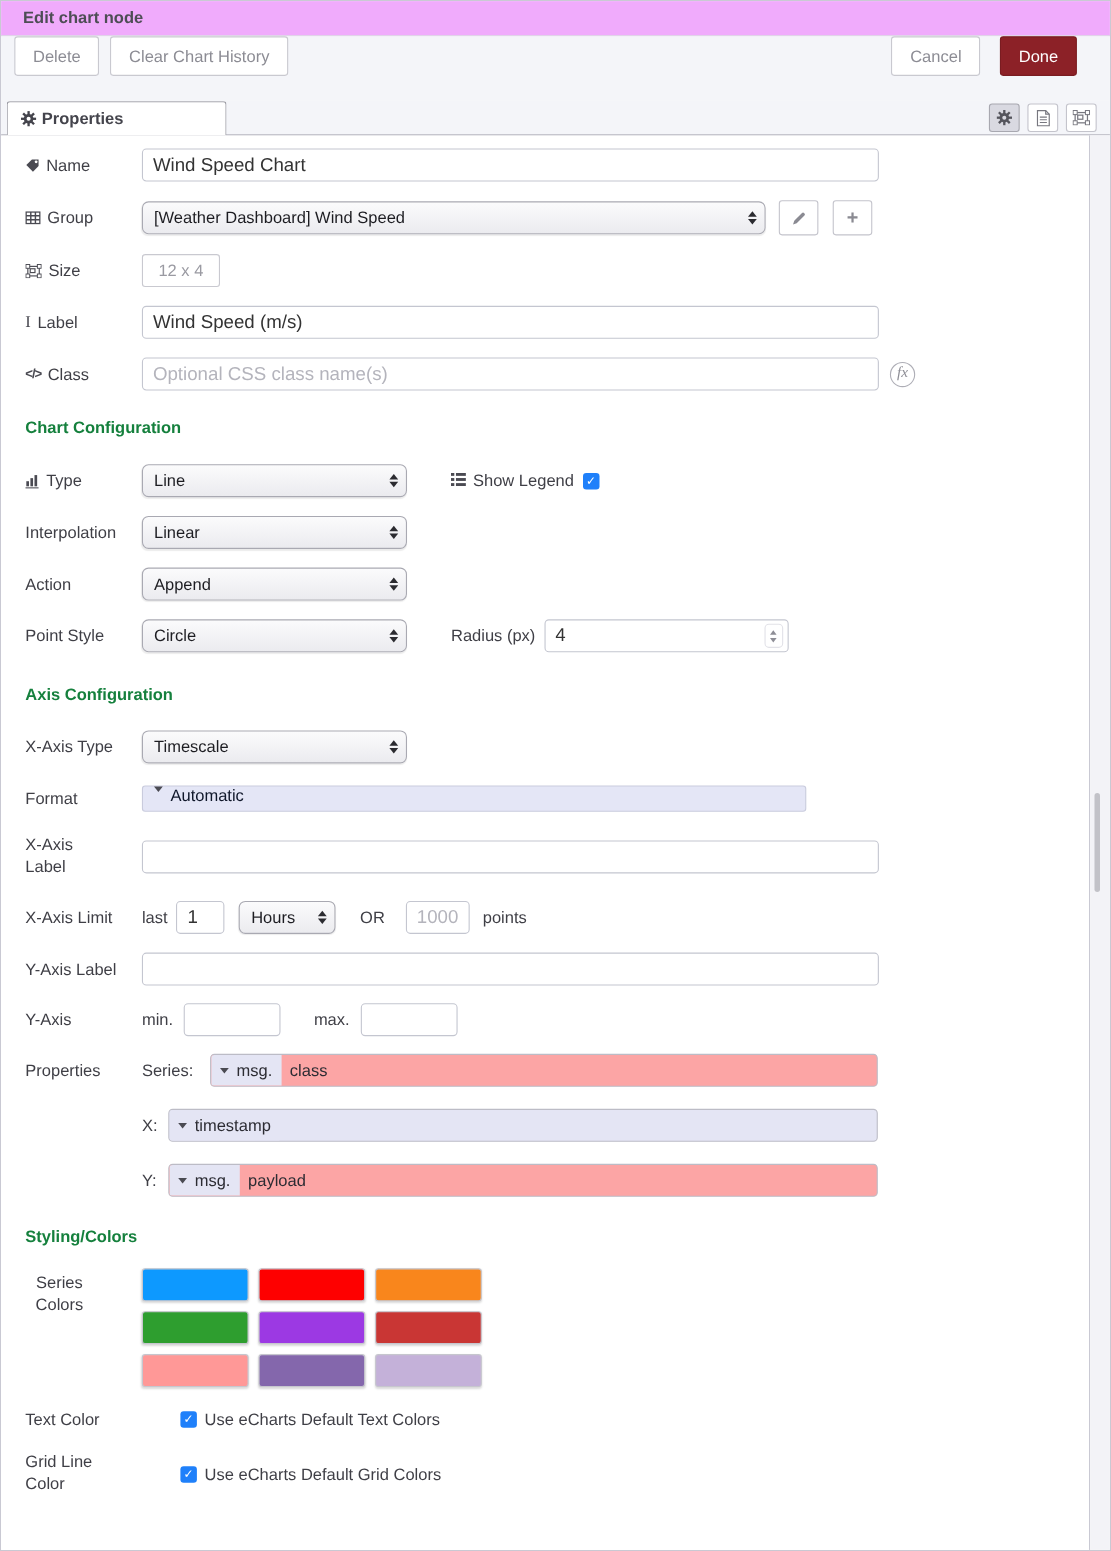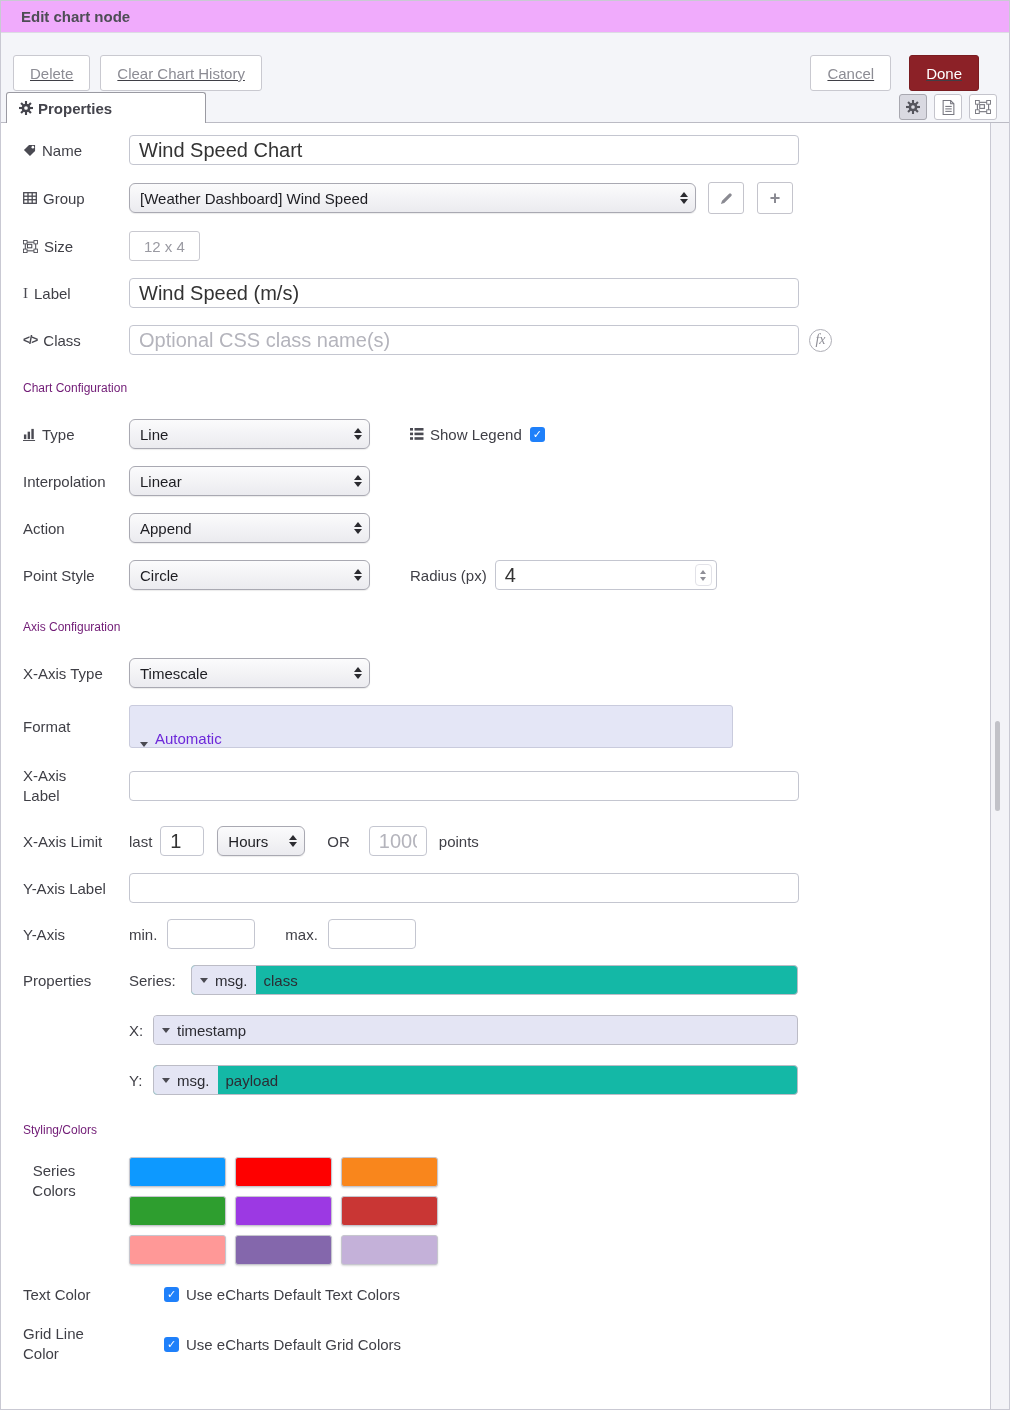--- a/index.html
+++ b/index.html
@@ -7,21 +7,21 @@
   body {
     font-family: "Liberation Sans", "DejaVu Sans", sans-serif;
     font-size: 15px; color:#3f3f46; background:#fff;
   }
   .dialog { width:1010px; height:1410px; border:1px solid #c9c9d3; display:flex; flex-direction:column; background:#fff; }
 
   
   .titlebar { height:32px; background:#f0abfc; border-bottom:1px solid #dcdce4; display:flex; align-items:center; padding:0 20px; flex:0 0 auto;}
   .titlebar .title { font-weight:bold; font-size:15px; color:#4d4d55; }
 
-  .btnbar { height:58px; background:#f4f5f9; display:flex; align-items:flex-end; padding:0 30px 0 12px; flex:0 0 auto;text-decoration:underline;}
+  .btnbar { height:58px; background:#f4f5f9; display:flex; align-items:flex-start; padding:0 30px 0 12px; flex:0 0 auto;}
   .btn { height:36px; padding:0 16px; background:#fff; border:1px solid #c9c9d0; border-radius:3px;
          color:#8c8c94; font-size:15px; display:inline-flex; align-items:center; cursor:pointer; }
   .btn + .btn { margin-left:10px; }
   .btn.primary { background:#8c2127; border-color:#7a1c21; color:#fff; margin-left:18px; }
   .btnbar .spacer { flex:1; }
 
   
   .tabbar { height:32px; background:#f4f5f9; border-bottom:1px solid #bbbbc4; display:flex; align-items:flex-end; padding:0 12px 0 5px; flex:0 0 auto; position:relative;}
   .tab { height:31px; width:200px; background:#fff; border:1px solid #9a9aa2; border-bottom:none; border-radius:3px 3px 0 0;
          display:flex; align-items:center; padding:0 12px; font-weight:bold; color:#44444c; margin-bottom:-1px; }
@@ -37,43 +37,43 @@
   .scroll-track { width:18px; background:#f3f3f7; position:relative; flex:0 0 auto; }
   .scroll-thumb { position:absolute; left:4px; top:598px; width:5px; height:90px; background:#c2c2c8; border-radius:3px; }
 
   .row { display:flex; align-items:center; min-height:30px; margin-bottom:17px; }
   .lbl { width:106px; flex:0 0 auto; display:flex; align-items:center; color:#3f3f46; }
   .lbl .ic { margin-right:6px; display:inline-flex; align-items:center; }
   .lbl-w { width:141px; flex:0 0 auto; color:#3f3f46; }
   .wrap60 { display:block; width:62px; line-height:1.35; }
   .wrap82 { display:block; width:84px; line-height:1.35; }
 
-  .heading { font-weight:normal; color:#701a75; margin:26px 0 24px 0; font-size:12px; }
-
-  input[type=text] { height:30px; border:1px solid #c4c6d0; border-radius:4px; padding:0 9px; font-size:20px;
+  .heading { font-weight:bold; color:#15803d; margin:26px 0 24px 0; font-size:15px; }
+
+  input[type=text] { height:30px; border:1px solid #c4c6d0; border-radius:4px; padding:0 9px; font-size:17px;
                      color:#333; font-family:inherit; outline:none; background:#fff;}
   input::placeholder { color:#b4b4bc; }
   .in-main { width:670px; }
 
   
   .select { position:relative; height:30px; border:1px solid #a9a9b2; border-radius:6px;
             background:linear-gradient(180deg,#fbfbfc,#ebebef); box-shadow:0 1px 1px rgba(0,0,0,.08);
             display:flex; align-items:center; padding:0 24px 0 10px; color:#1d1d22; cursor:pointer; }
   .sel-arrows { position:absolute; right:7px; top:50%; transform:translateY(-50%); display:flex; flex-direction:column; align-items:center; }
   .tri-up { width:0; height:0; border-left:4px solid transparent; border-right:4px solid transparent; border-bottom:5px solid #2b2b30; margin-bottom:2px;}
   .tri-dn { width:0; height:0; border-left:4px solid transparent; border-right:4px solid transparent; border-top:5px solid #2b2b30; }
   .sel-215 { width:241px; }
   .sel-88 { width:88px; }
 
   .caret { width:0; height:0; border-left:4px solid transparent; border-right:4px solid transparent; border-top:5px solid #4a4a52; margin-right:7px; flex:0 0 auto;}
 
   
-  .lav-btn { height:43px; background:#e4e6f6; border:1px solid #c9cbdd; border-radius:3px; display:flex; align-items:flex-end; padding:0 10px; color:#6d28d9; cursor:pointer;}
-
-  .typed { height:30px; border:1px solid #bcbcc6; border-radius:4px; display:flex; align-items:stretch; overflow:hidden; background:#14b8a6;}
+  .lav-btn { height:24px; background:#e4e6f6; border:1px solid #c9cbdd; border-radius:3px; display:flex; align-items:flex-start; padding:0 10px; color:#0f172a; cursor:pointer;}
+
+  .typed { height:30px; border:1px solid #bcbcc6; border-radius:4px; display:flex; align-items:stretch; overflow:hidden; background:#fca5a5;}
   .typed .prefix { background:#e4e5f4; display:flex; align-items:center; padding:0 8px; color:#2c2c33; cursor:pointer; flex:0 0 auto;}
   .typed .val { display:flex; align-items:center; padding:0 8px; color:#2c2c33; flex:1;}
   .typed.all-lav { background:#e4e5f4; }
 
   .checkbox { width:15px; height:15px; background:#1f80fa; border-radius:3px; color:#fff; font-size:11px;
               display:inline-flex; align-items:center; justify-content:center; cursor:pointer; flex:0 0 auto;}
 
   .spinner-box { position:absolute; right:5px; top:50%; transform:translateY(-50%); width:17px; height:22px;
                  border:1px solid #e2e2e8; border-radius:4px; display:flex; flex-direction:column; align-items:center; justify-content:center; background:#fff;}
   .sp-up { width:0;height:0;border-left:3.5px solid transparent;border-right:3.5px solid transparent;border-bottom:4.5px solid #8e8e96; margin-bottom:3px;}

